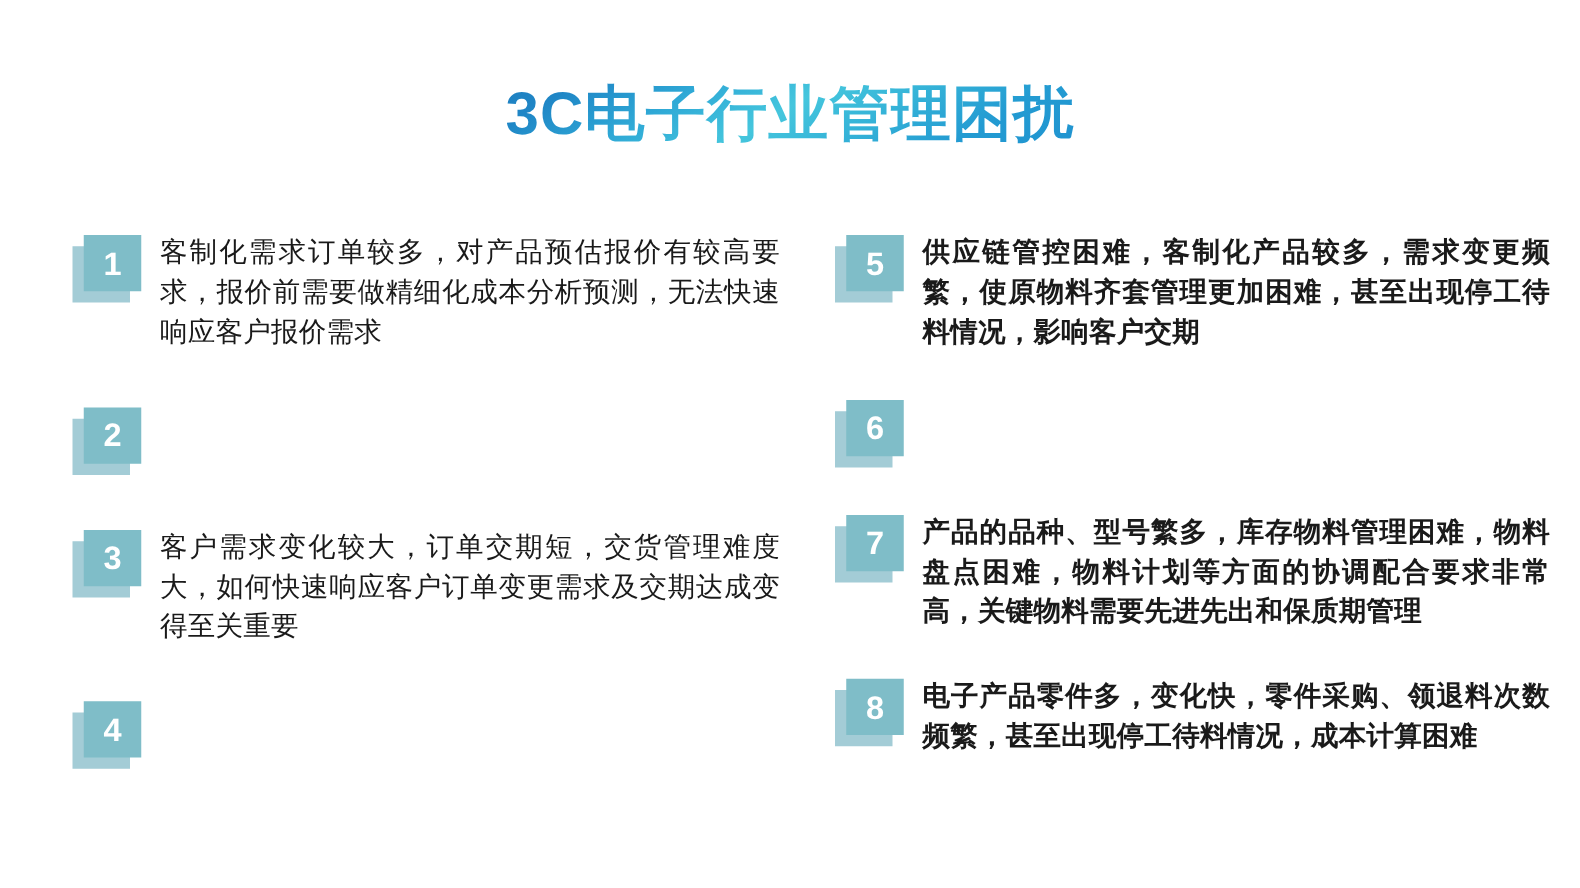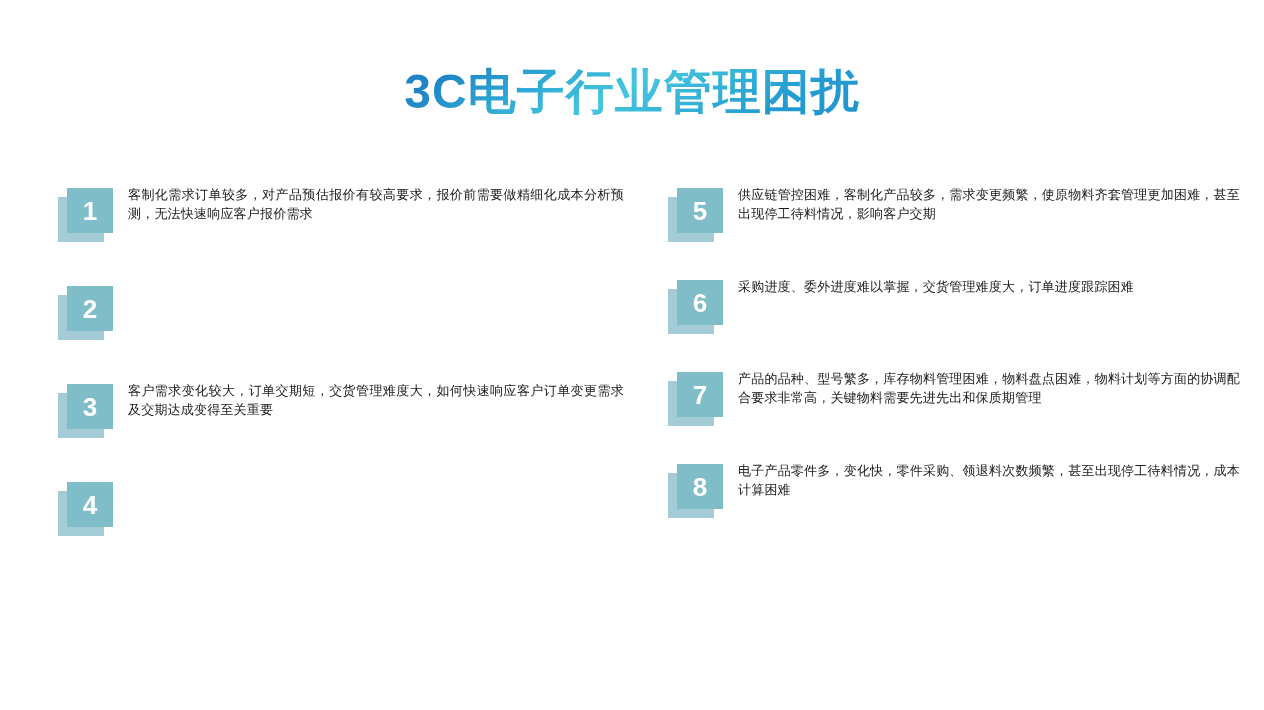--- a/index.html
+++ b/index.html
@@ -113,29 +113,29 @@
     font-size: 26px;
     font-weight: bold;
     line-height: 1;
     font-family: "Liberation Sans", "DejaVu Sans", sans-serif;
   }
 
   
   .item-text {
     flex: 1 1 auto;
     color: #1a1a1a;
-    font-size: 13px;
+    font-size: 22px;
     line-height: 1.45;
     letter-spacing: 0.2px;
     text-align: justify;
     text-justify: inter-ideograph;
     font-family: "Liberation Sans", "DejaVu Sans", sans-serif;
   }
   .col-left  .item-text { max-width: 500px; }
-  .col-right .item-text { max-width: 508px; }
+  .col-right .item-text { max-width: 508px; font-weight: bold; }
 </style>
 </head>
 <body>
 
 <div class="slide">
 
   <div class="title-wrap">
     <h1 class="slide-title">3C电子行业管理困扰</h1>
   </div>
 
@@ -198,21 +198,20 @@
           <div class="item-text">供应链管控困难，客制化产品较多，需求变更频繁，使原物料齐套管理更加困难，甚至出现停工待料情况，影响客户交期</div>
         </div>
 
         <div class="item">
           <div class="badge">
             <span class="back"></span>
             <span class="front">
               <span class="num">6</span>
             </span>
           </div>
-          <div class="item-text">采购进度、委外进度难以掌握，交货管理难度大，订单进度跟踪困难</div>
         </div>
 
         <div class="item">
           <div class="badge">
             <span class="back"></span>
             <span class="front">
               <span class="num">7</span>
             </span>
           </div>
           <div class="item-text">产品的品种、型号繁多，库存物料管理困难，物料盘点困难，物料计划等方面的协调配合要求非常高，关键物料需要先进先出和保质期管理</div>

